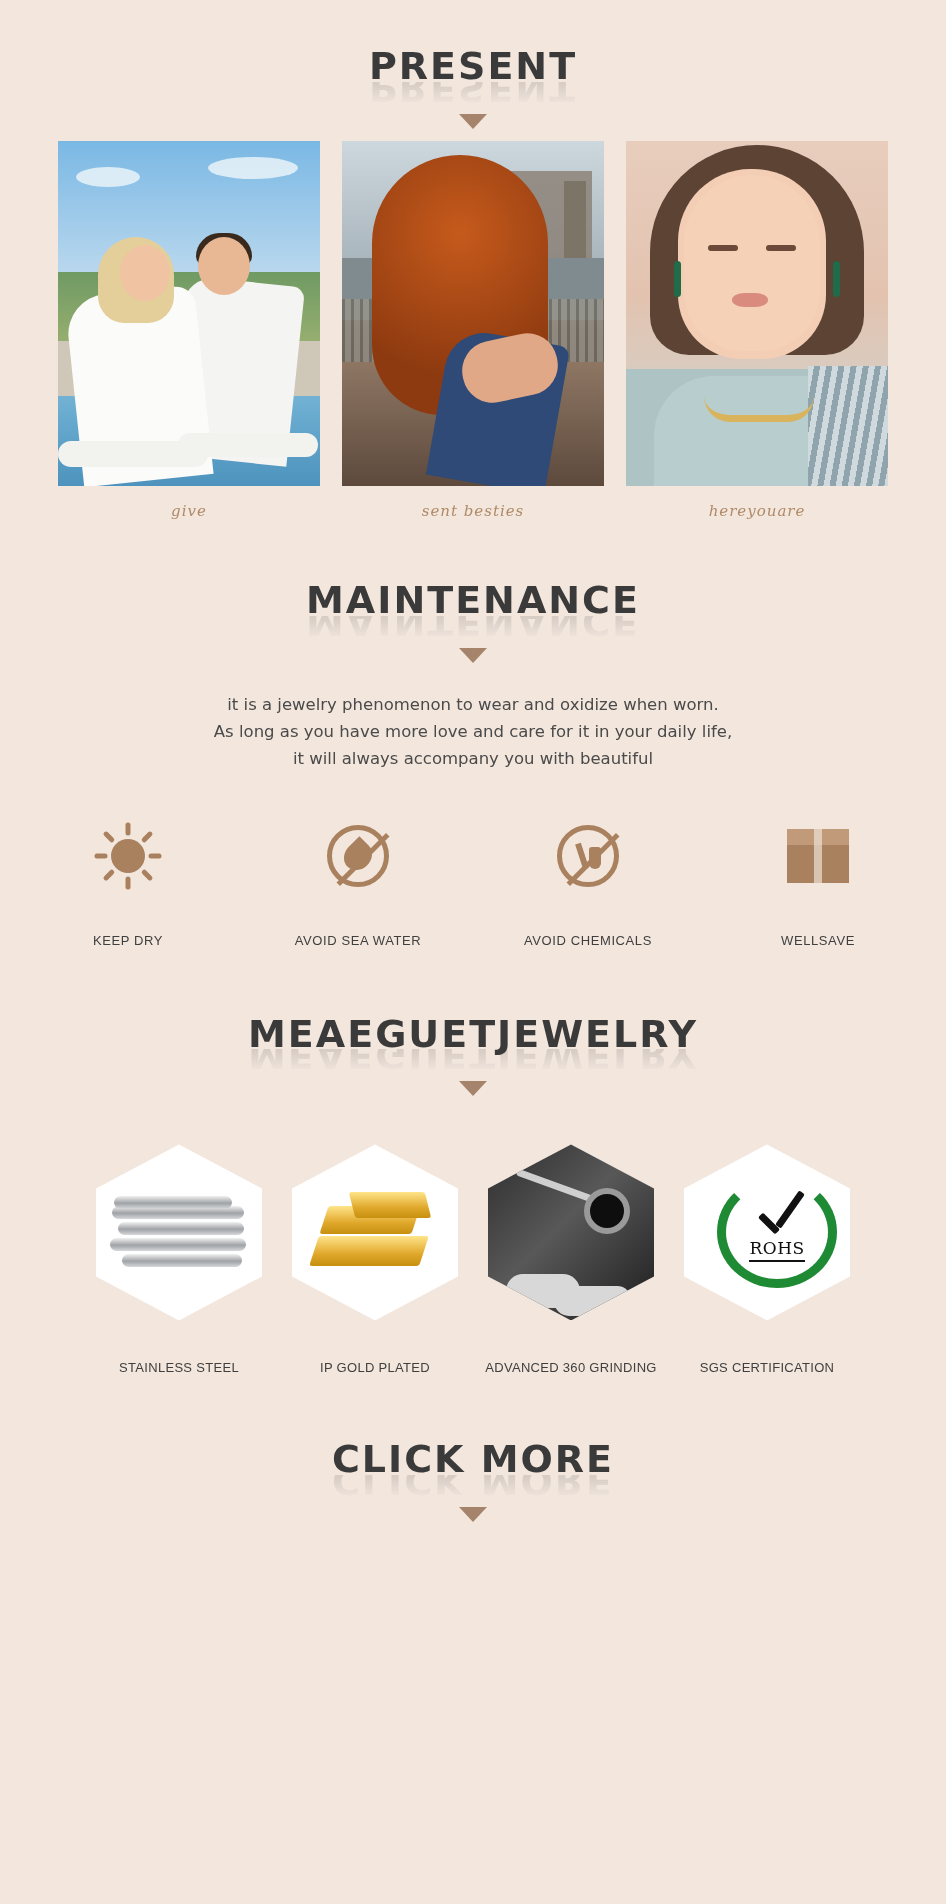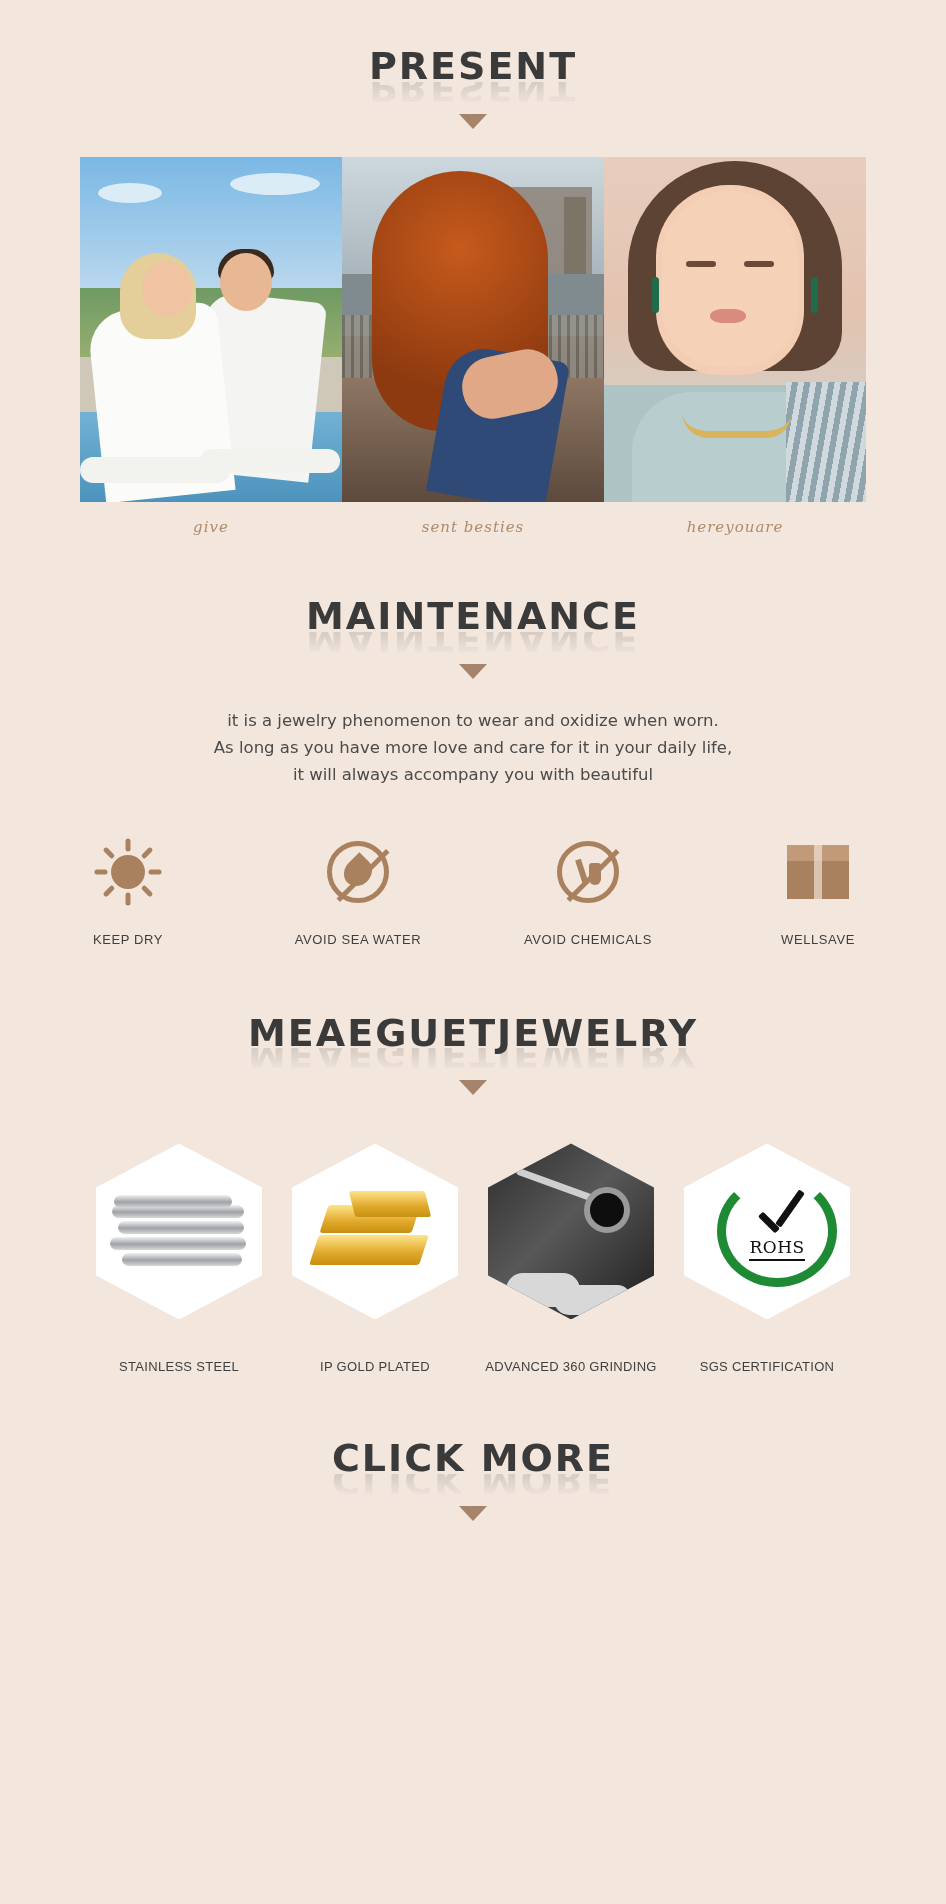--- a/index.html
+++ b/index.html
@@ -54,21 +54,22 @@
     border-top: 15px solid #a6846b;
     margin: 6px auto 0 auto;
   }
 
   
   #present-head { padding-top: 46px; }
 
   .gallery {
     display: flex;
     justify-content: center;
-    margin-top: 28px;
+    gap: 22px;
+    margin-top: 12px;
   }
   .photo-card { width: 262px; }
   .photo {
     width: 262px;
     height: 345px;
     overflow: hidden;
     position: relative;
     background: #ddd;
   }
   .photo-caption {
@@ -139,21 +140,21 @@
   }
   .care-item { width: 150px; text-align: center; }
   .care-glyph {
     height: 76px;
     display: flex;
     align-items: center;
     justify-content: center;
     position: relative;
   }
   .care-label {
-    margin-top: 22px;
+    margin-top: 39px;
     font-size: 13px;
     letter-spacing: .6px;
     color: #3f3f3f;
   }
   .sun { position: relative; width: 34px; height: 34px; border-radius: 50%; background: #a9815e; }
   .sun span { position:absolute; left:50%; top:50%; width:5px; height:13px; background:#a9815e; border-radius:3px; transform-origin: 50% 50%; }
   .ban { width: 62px; height: 62px; border: 5px solid #a9815e; border-radius: 50%; position: relative; display:flex; align-items:center; justify-content:center; }
   .ban:after { content:""; position:absolute; left:-4px; top:27px; width:70px; height:5px; background:#a9815e; transform: rotate(-45deg); }
   .drop { width: 26px; height: 30px; background:#a9815e; border-radius: 0 50% 50% 50%; transform: rotate(45deg); }
   .flask { width:30px; height:30px; position:relative; }

